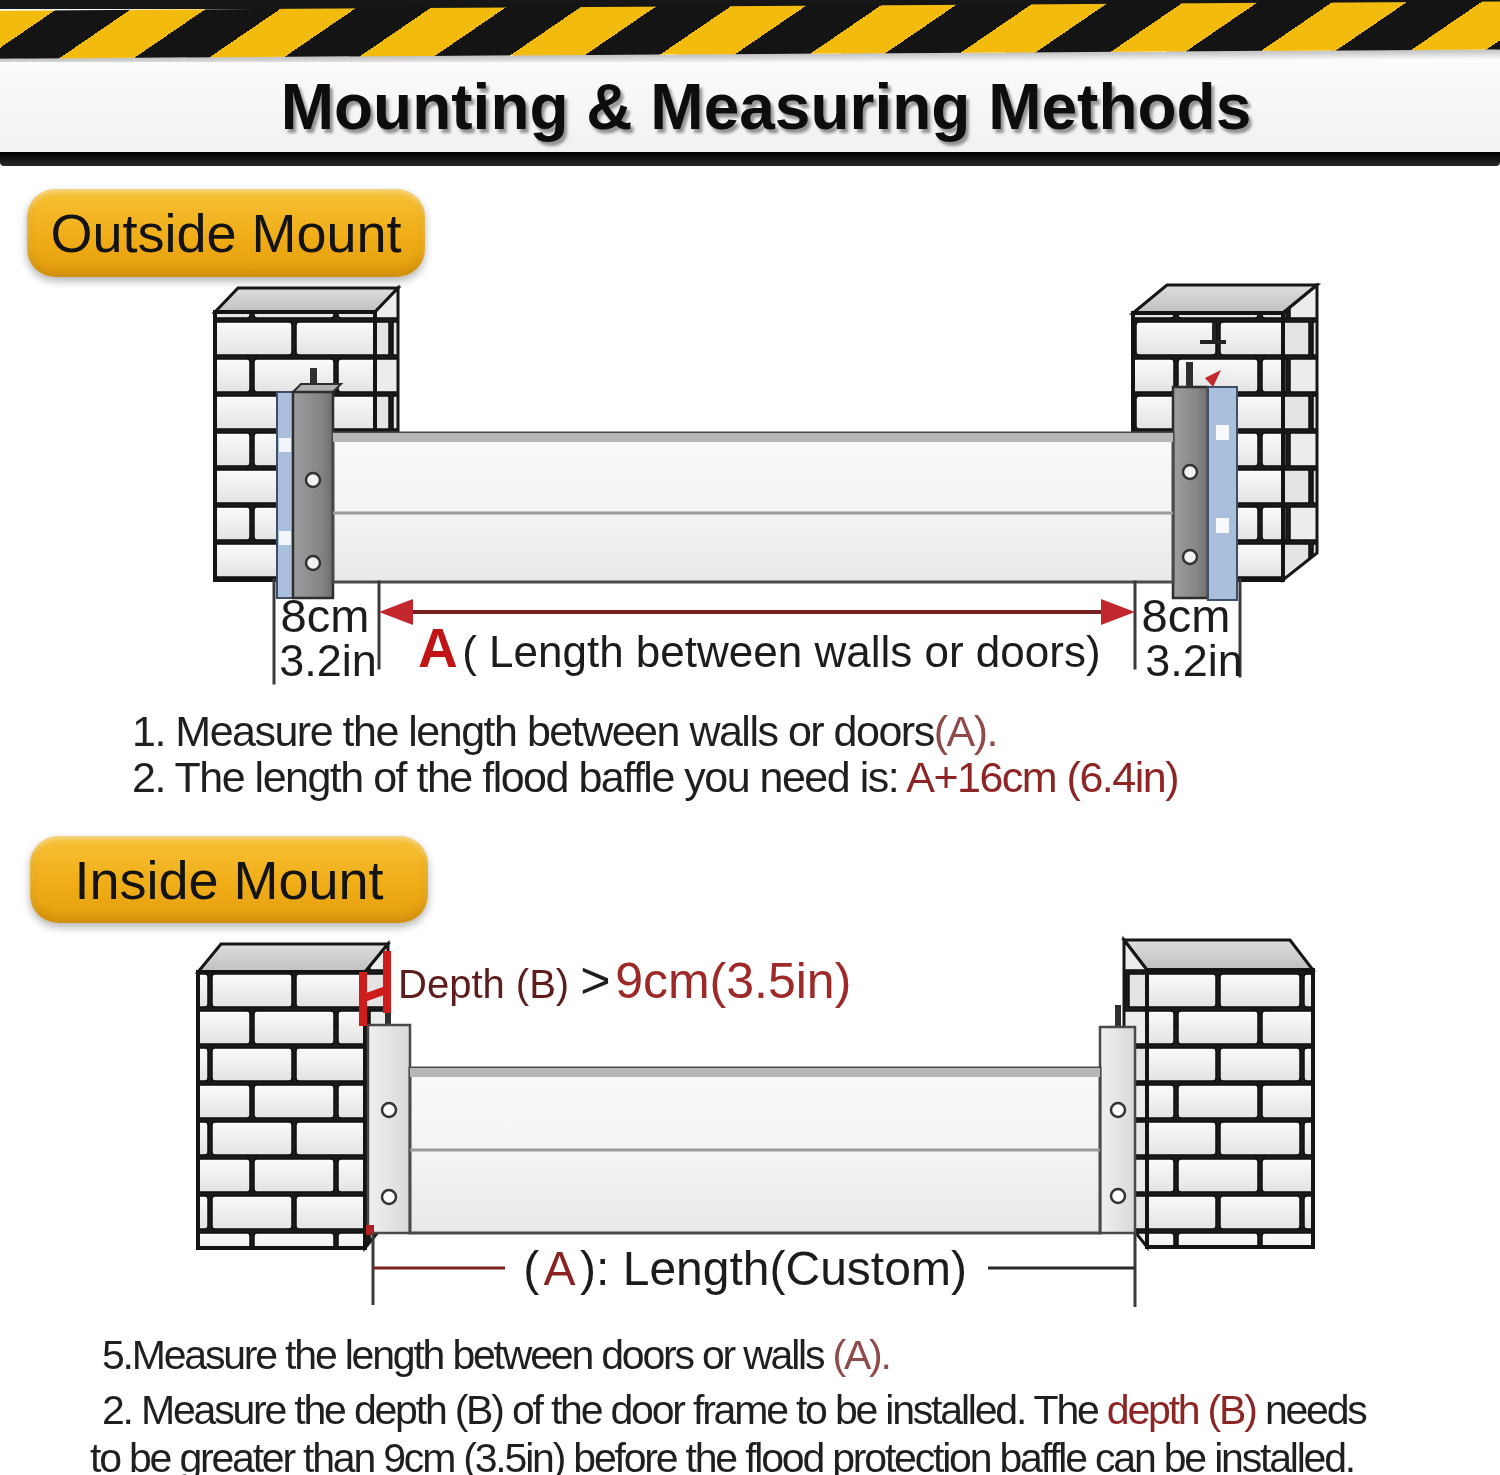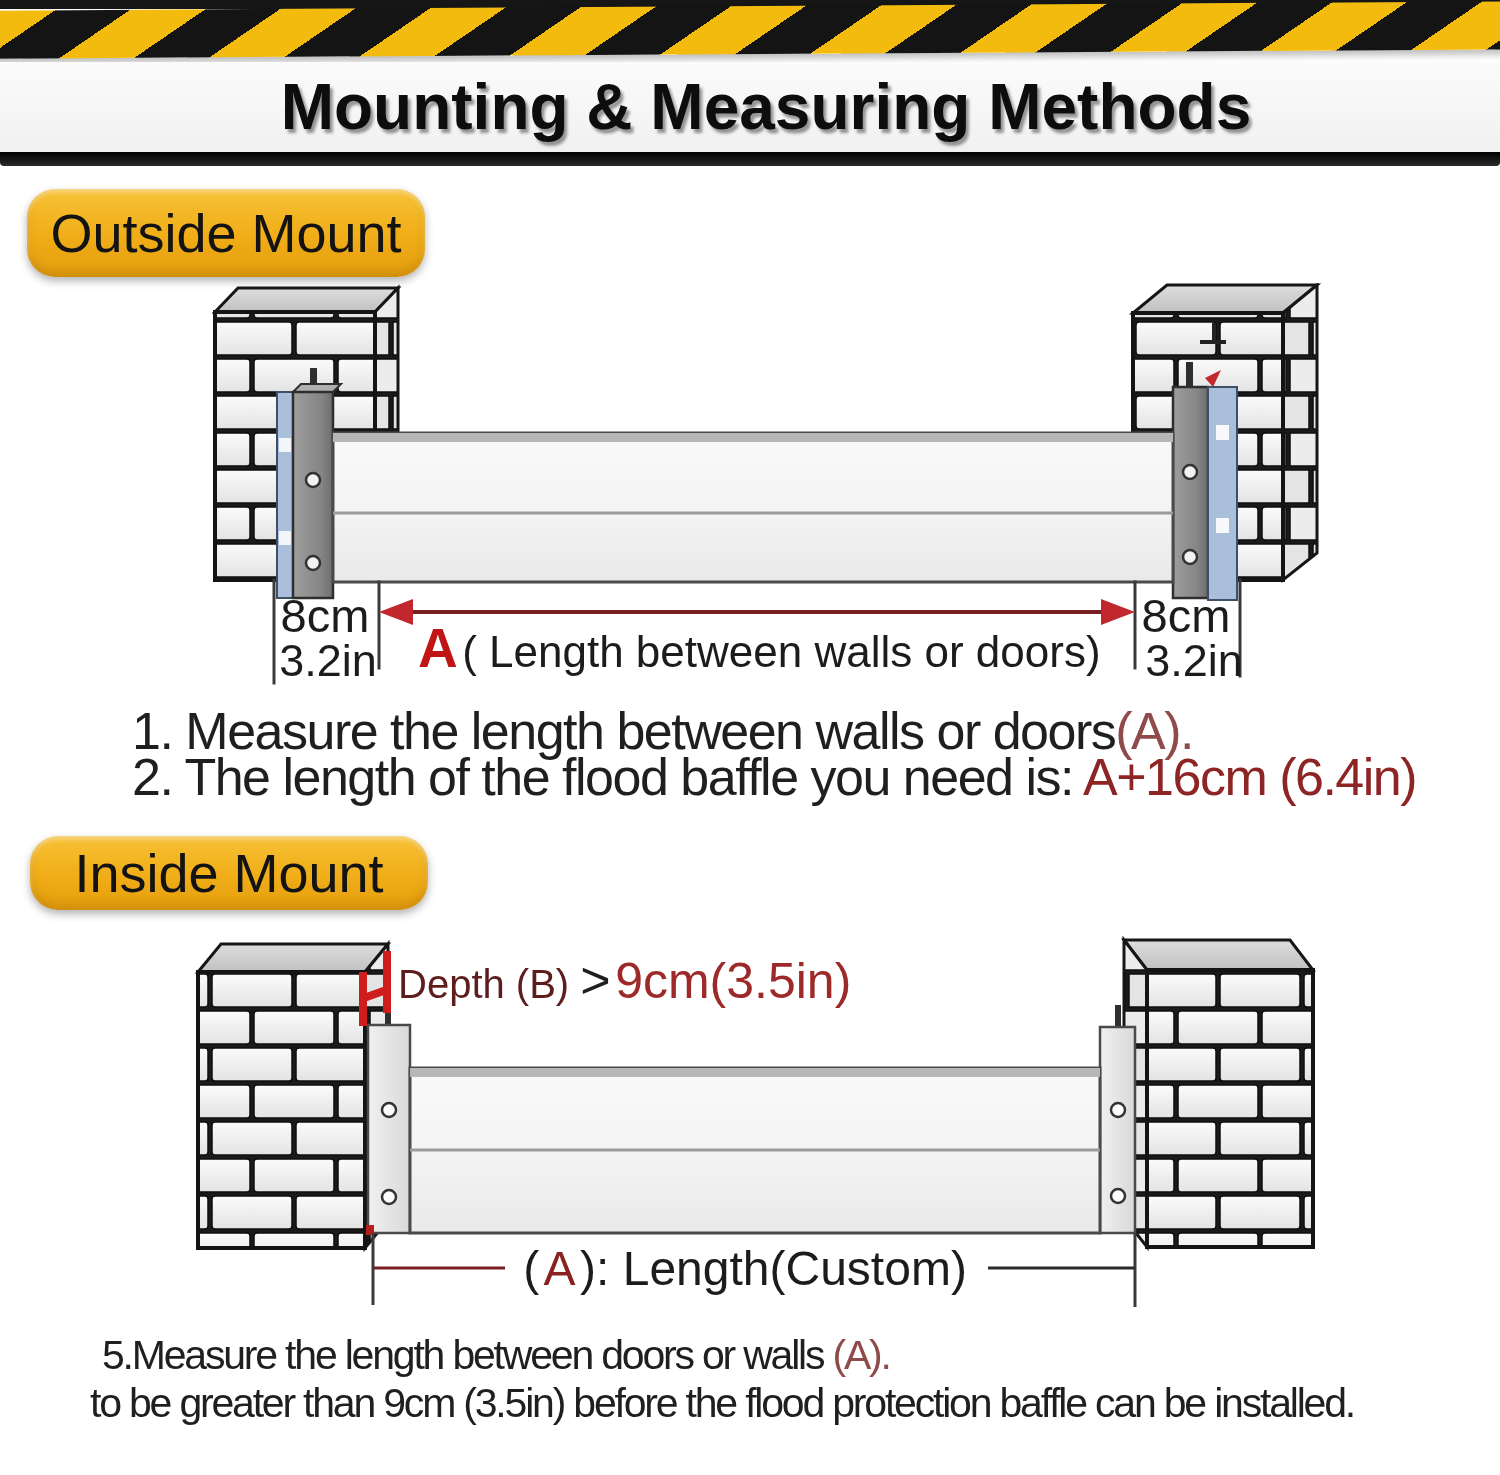--- a/index.html
+++ b/index.html
@@ -29,30 +29,30 @@
     background:linear-gradient(180deg,#000,#2a2a2a); border-radius:0 0 4px 4px; }
 
   
   .badge {
     position:absolute; display:flex; align-items:center; justify-content:center;
     background:linear-gradient(180deg,#f7c136 0%, #f0ad17 55%, #e49e0e 100%);
     border-radius:28px; color:#131313; font-size:54px;
     box-shadow:0 4px 8px rgba(0,0,0,0.30), inset 0 -5px 10px rgba(150,100,0,0.30), inset 0 3px 5px rgba(255,255,255,0.45);
   }
   .badge-outside { left:27px; top:189px; width:398px; height:88px; }
-  .badge-inside  { left:30px; top:836px; width:398px; height:74px; }
+  .badge-inside  { left:30px; top:836px; width:398px; height:87px; }
 
   
   svg.diagram { position:absolute; left:0; font-family:"Liberation Sans", sans-serif; }
   #diagram-outside { top:283px; }
   #diagram-inside  { top:935px; }
 
   
   .steps { position:absolute; color:#1f1f1f; white-space:nowrap; }
-  .steps-outside { top:708px; left:132px; font-size:52px; letter-spacing:-1.5px; }
+  .steps-outside { top:708px; left:132px; font-size:43px; letter-spacing:-1.5px; }
   .steps-outside .step-line { height:46px; line-height:46px; }
   .steps-inside { top:1333px; left:102px; font-size:41px; letter-spacing:-2.2px; }
   .steps-inside .step-line { height:45px; line-height:45px; }
   .steps-inside .line2 { margin-top:10px; }
   .steps-inside .line3 { margin-top:3px; margin-left:-12px; }
   .muted-ref { color:#8f4a4a; }
   .red-note  { color:#8e2525; }
 </style>
 </head>
 <body>
@@ -222,14 +222,15 @@
   </g>
   <text x="745" y="350" text-anchor="middle">
     <tspan font-size="48" fill="#1c1c1c">(</tspan>
     <tspan font-size="48" fill="#8b2222">A</tspan>
     <tspan font-size="48" fill="#1c1c1c">): Length(Custom)</tspan>
   </text>
 </svg>
 
 <div class="steps steps-inside">
   <div class="step-line line1"><span>5.Measure the length between doors or walls </span><span class="muted-ref">(A).</span></div>
+  <div class="step-line line2"><span>2. Measure the depth (B) of the door frame to be installed. The </span><span class="red-note">depth (B)</span><span> needs</span></div>
   <div class="step-line line3"><span>to be greater than 9cm (3.5in) before the flood protection baffle can be installed.</span></div>
 </div>
 
 </body></html>

